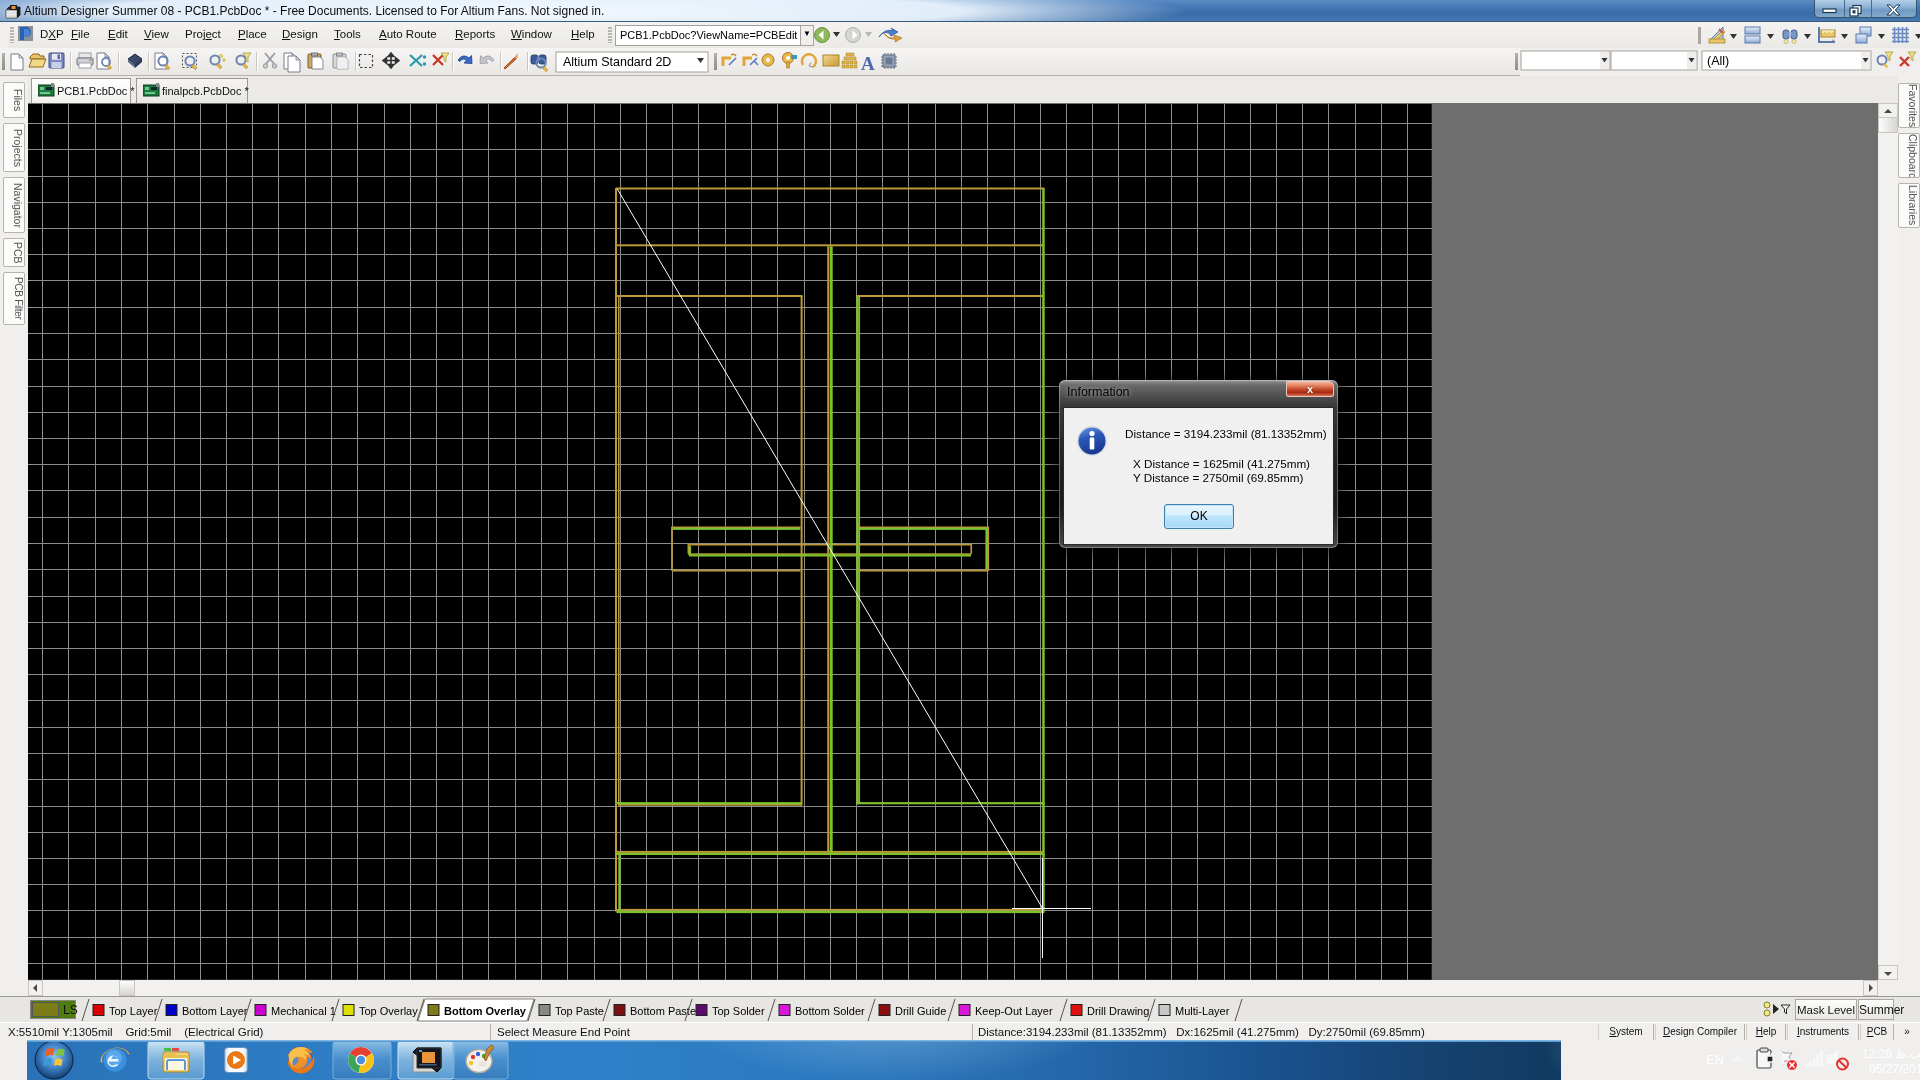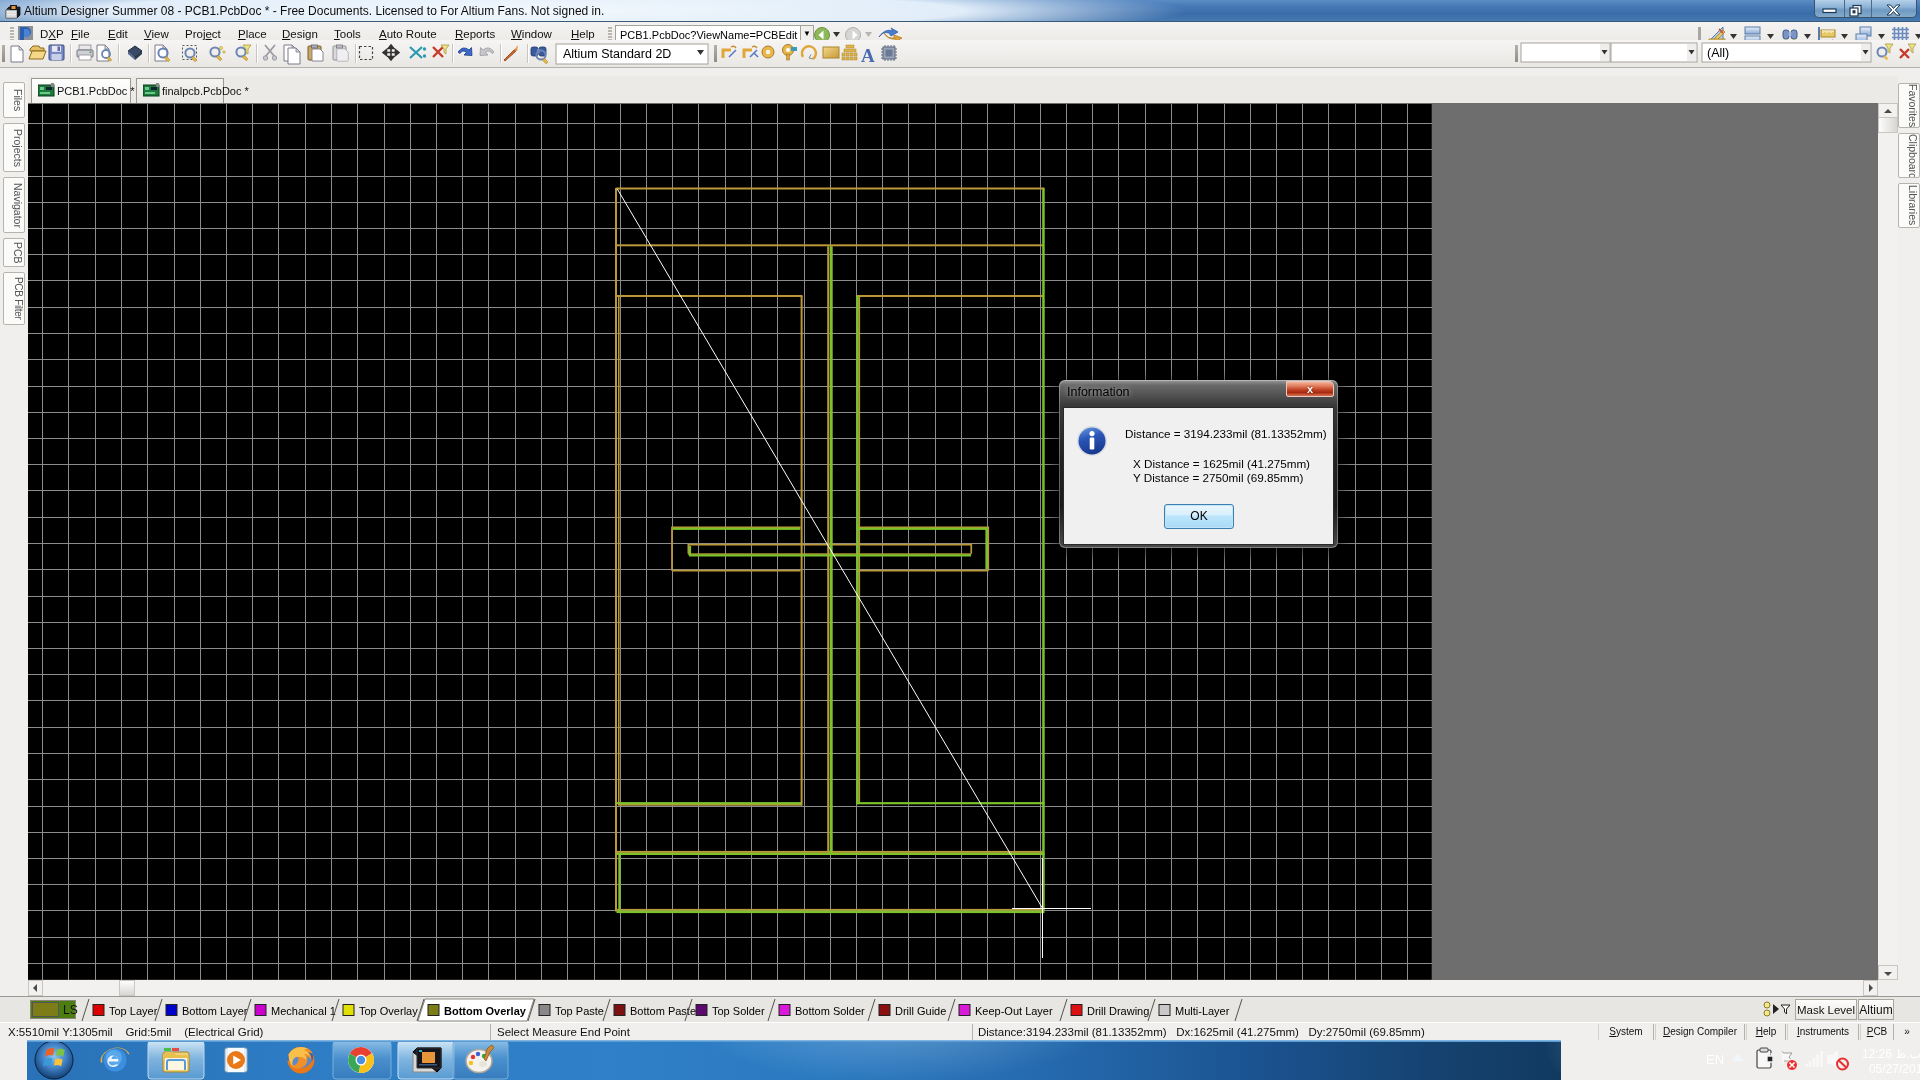--- a/index.html
+++ b/index.html
@@ -10,21 +10,21 @@
   radial-gradient(ellipse 700px 30px at 530px 11px,rgba(246,251,255,0.98) 0%,rgba(238,247,255,0.92) 62%,rgba(238,247,255,0) 94%),
   linear-gradient(180deg,#5c8cc4 0%,#4679b6 30%,#3a6cab 65%,#467ab0 100%);
  border-bottom:1px solid #3a5a7a;}
 #titlebar .ttext{position:absolute;left:24px;top:4px;font-size:12px;color:#0c0c0c;white-space:nowrap;}
 #winbtns{position:absolute;left:1814px;top:0;width:103px;height:18px;background:linear-gradient(180deg,#b4cfe8 0%,#8fb4d8 40%,#6f9ac4 60%,#86abc9 100%);border:1px solid #38536e;border-top:none;border-radius:0 0 5px 5px;}
 
 #menubar{position:absolute;top:22px;left:8px;width:1920px;height:26px;background:linear-gradient(180deg,#f4f3f1,#ebe9e6);}
 .mitem{position:absolute;top:6px;font-size:11.5px;color:#111;}
 .mitem u{text-decoration:underline;}
 
-#toolbar{position:absolute;top:40px;left:0;width:1920px;height:28px;background:linear-gradient(180deg,#f6f5f3,#e9e7e4);border-bottom:1px solid #b5b2ac;}
+#toolbar{position:absolute;top:48px;left:0;width:1520px;height:28px;background:linear-gradient(180deg,#f6f5f3,#e9e7e4);border-bottom:1px solid #b5b2ac;}
 
 #tabrow{position:absolute;top:76px;left:28px;width:1870px;height:27px;background:#eceae7;}
 .dtab{position:absolute;top:2px;height:25px;border:1px solid #9b9890;border-bottom:none;background:linear-gradient(180deg,#ffffff,#f2f1ee);font-size:11px;color:#111;white-space:nowrap;}
 
 #lstrip{position:absolute;top:76px;left:0;width:28px;height:946px;background:#f0efed;}
 #rstrip{position:absolute;top:76px;left:1898px;width:22px;height:946px;background:#f0efed;}
 .vtab{position:absolute;left:3px;width:22px;background:#fbfbfa;border:1px solid #b7b4ae;border-radius:2px;writing-mode:vertical-rl;font-size:10.5px;color:#555;text-align:center;overflow:hidden;}
 
 #canvas{position:absolute;top:103px;left:28px;width:1850px;height:877px;background:#6e6e6e;}
 
@@ -377,21 +377,21 @@
     <div class="dtab" style="left:3px;width:100px;">
       <svg class="abs" style="left:6px;top:4px;" width="17" height="15">
           <rect x="0" y="2" width="16" height="11" fill="#1e7a3c" stroke="#0a3a1a"></rect>
           <rect x="2" y="4" width="4" height="3" fill="#6ac88a"></rect>
           <rect x="8" y="4" width="6" height="3" fill="#123"></rect>
           <rect x="2" y="9" width="10" height="2" fill="#6ac88a"></rect>
           <rect x="13" y="0" width="3" height="4" fill="#888"></rect>
         </svg>
       <span class="abs" style="left:25px;top:6px;">PCB1.PcbDoc *</span>
     </div>
-    <div class="dtab" style="left:108px;width:88px;background:linear-gradient(180deg,#f4f3f0,#e9e7e4);">
+    <div class="dtab" style="left:108px;width:112px;background:linear-gradient(180deg,#f4f3f0,#e9e7e4);">
       <svg class="abs" style="left:6px;top:4px;" width="17" height="15">
           <rect x="0" y="2" width="16" height="11" fill="#1e7a3c" stroke="#0a3a1a"></rect>
           <rect x="2" y="4" width="4" height="3" fill="#6ac88a"></rect>
           <rect x="8" y="4" width="6" height="3" fill="#123"></rect>
           <rect x="2" y="9" width="10" height="2" fill="#6ac88a"></rect>
           <rect x="13" y="0" width="3" height="4" fill="#888"></rect>
         </svg>
       <span class="abs" style="left:25px;top:6px;">finalpcb.PcbDoc *</span>
     </div>
   </div>
@@ -613,21 +613,21 @@
       </svg>
     <div class="abs" style="left:1762px;top:3px;width:30px;height:20px;">
       <svg width="30" height="20">
           <circle cx="5" cy="5" r="3" fill="#f4e98a" stroke="#8a7a2a"></circle>
           <circle cx="5" cy="13" r="3" fill="#f4e98a" stroke="#8a7a2a"></circle>
           <path d="M11 4 l6 5 l-6 5 z" fill="#222"></path>
           <path d="M19 5 h9 l-3.5 4 v5 l-2 -2 v-3 z" fill="#fff" stroke="#222" stroke-width="1"></path>
         </svg>
     </div>
     <div class="abs" style="left:1795px;top:2px;width:62px;height:21px;background:linear-gradient(180deg,#fdfdfc,#e8e6e2);border:1px solid #aaa7a1;font-size:11.5px;color:#111;text-align:center;line-height:20px;white-space:nowrap;">Mask Level</div>
-    <div class="abs" style="left:1858px;top:2px;width:36px;height:21px;background:linear-gradient(180deg,#fdfdfc,#e8e6e2);border:1px solid #aaa7a1;font-size:12px;color:#111;text-align:center;line-height:20px;">Altium</div>
+    <div class="abs" style="left:1858px;top:2px;width:36px;height:21px;background:linear-gradient(180deg,#fdfdfc,#e8e6e2);border:1px solid #aaa7a1;font-size:12px;color:#111;text-align:center;line-height:20px;">Summer</div>
   </div>
   <div id="statusbar">
     <span class="abs" style="left:8px;top:3px;">X:5510mil Y:1305mil&nbsp;&nbsp;&nbsp;&nbsp;Grid:5mil&nbsp;&nbsp;&nbsp;&nbsp;(Electrical Grid)</span>
     <div class="abs" style="left:490px;top:1px;width:1px;height:16px;background:#b5b2ac;"></div>
     <span class="abs" style="left:497px;top:3px;">Select Measure End Point</span>
     <div class="abs" style="left:972px;top:1px;width:1px;height:16px;background:#b5b2ac;"></div>
     <span class="abs" style="left:978px;top:3px;">Distance:3194.233mil (81.13352mm)&nbsp;&nbsp;&nbsp;Dx:1625mil (41.275mm)&nbsp;&nbsp;&nbsp;Dy:2750mil (69.85mm)</span>
     <div class="sbb" style="left:1598px;width:56px;"><u>S</u>ystem</div>
     <div class="sbb" style="left:1655px;width:90px;"><u>D</u>esign Compiler</div>
     <div class="sbb" style="left:1746px;width:40px;"><u>H</u>elp</div>

